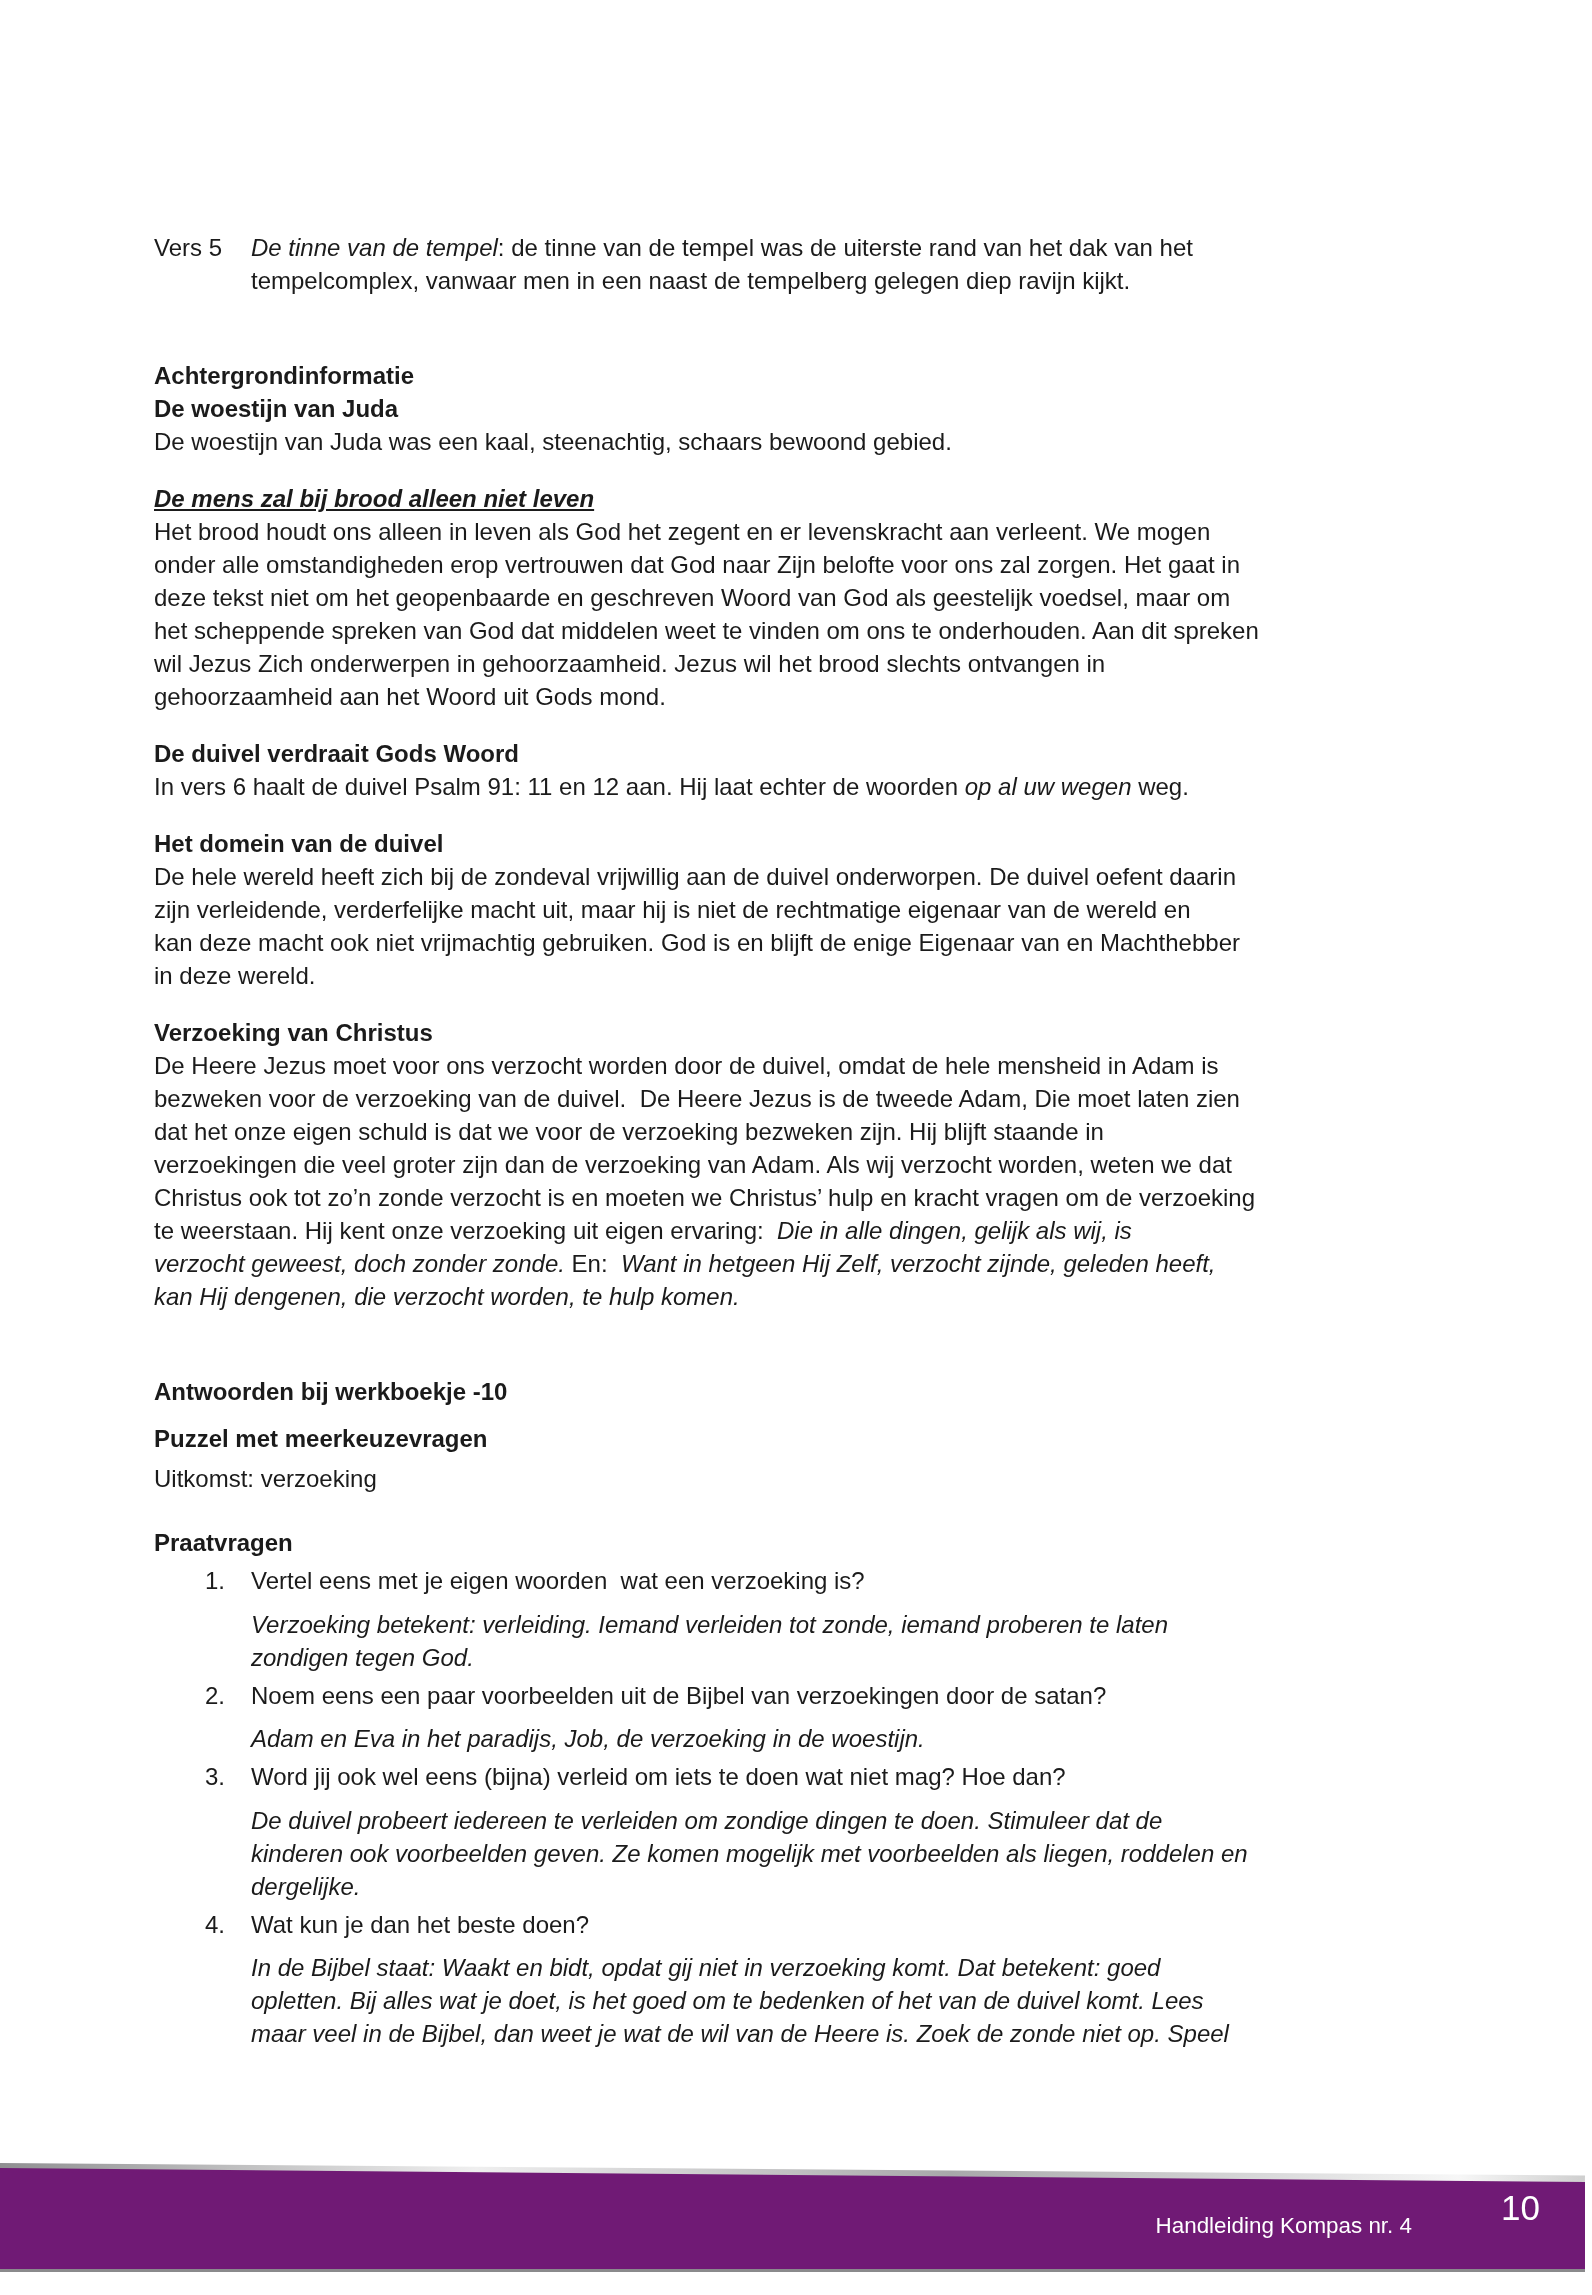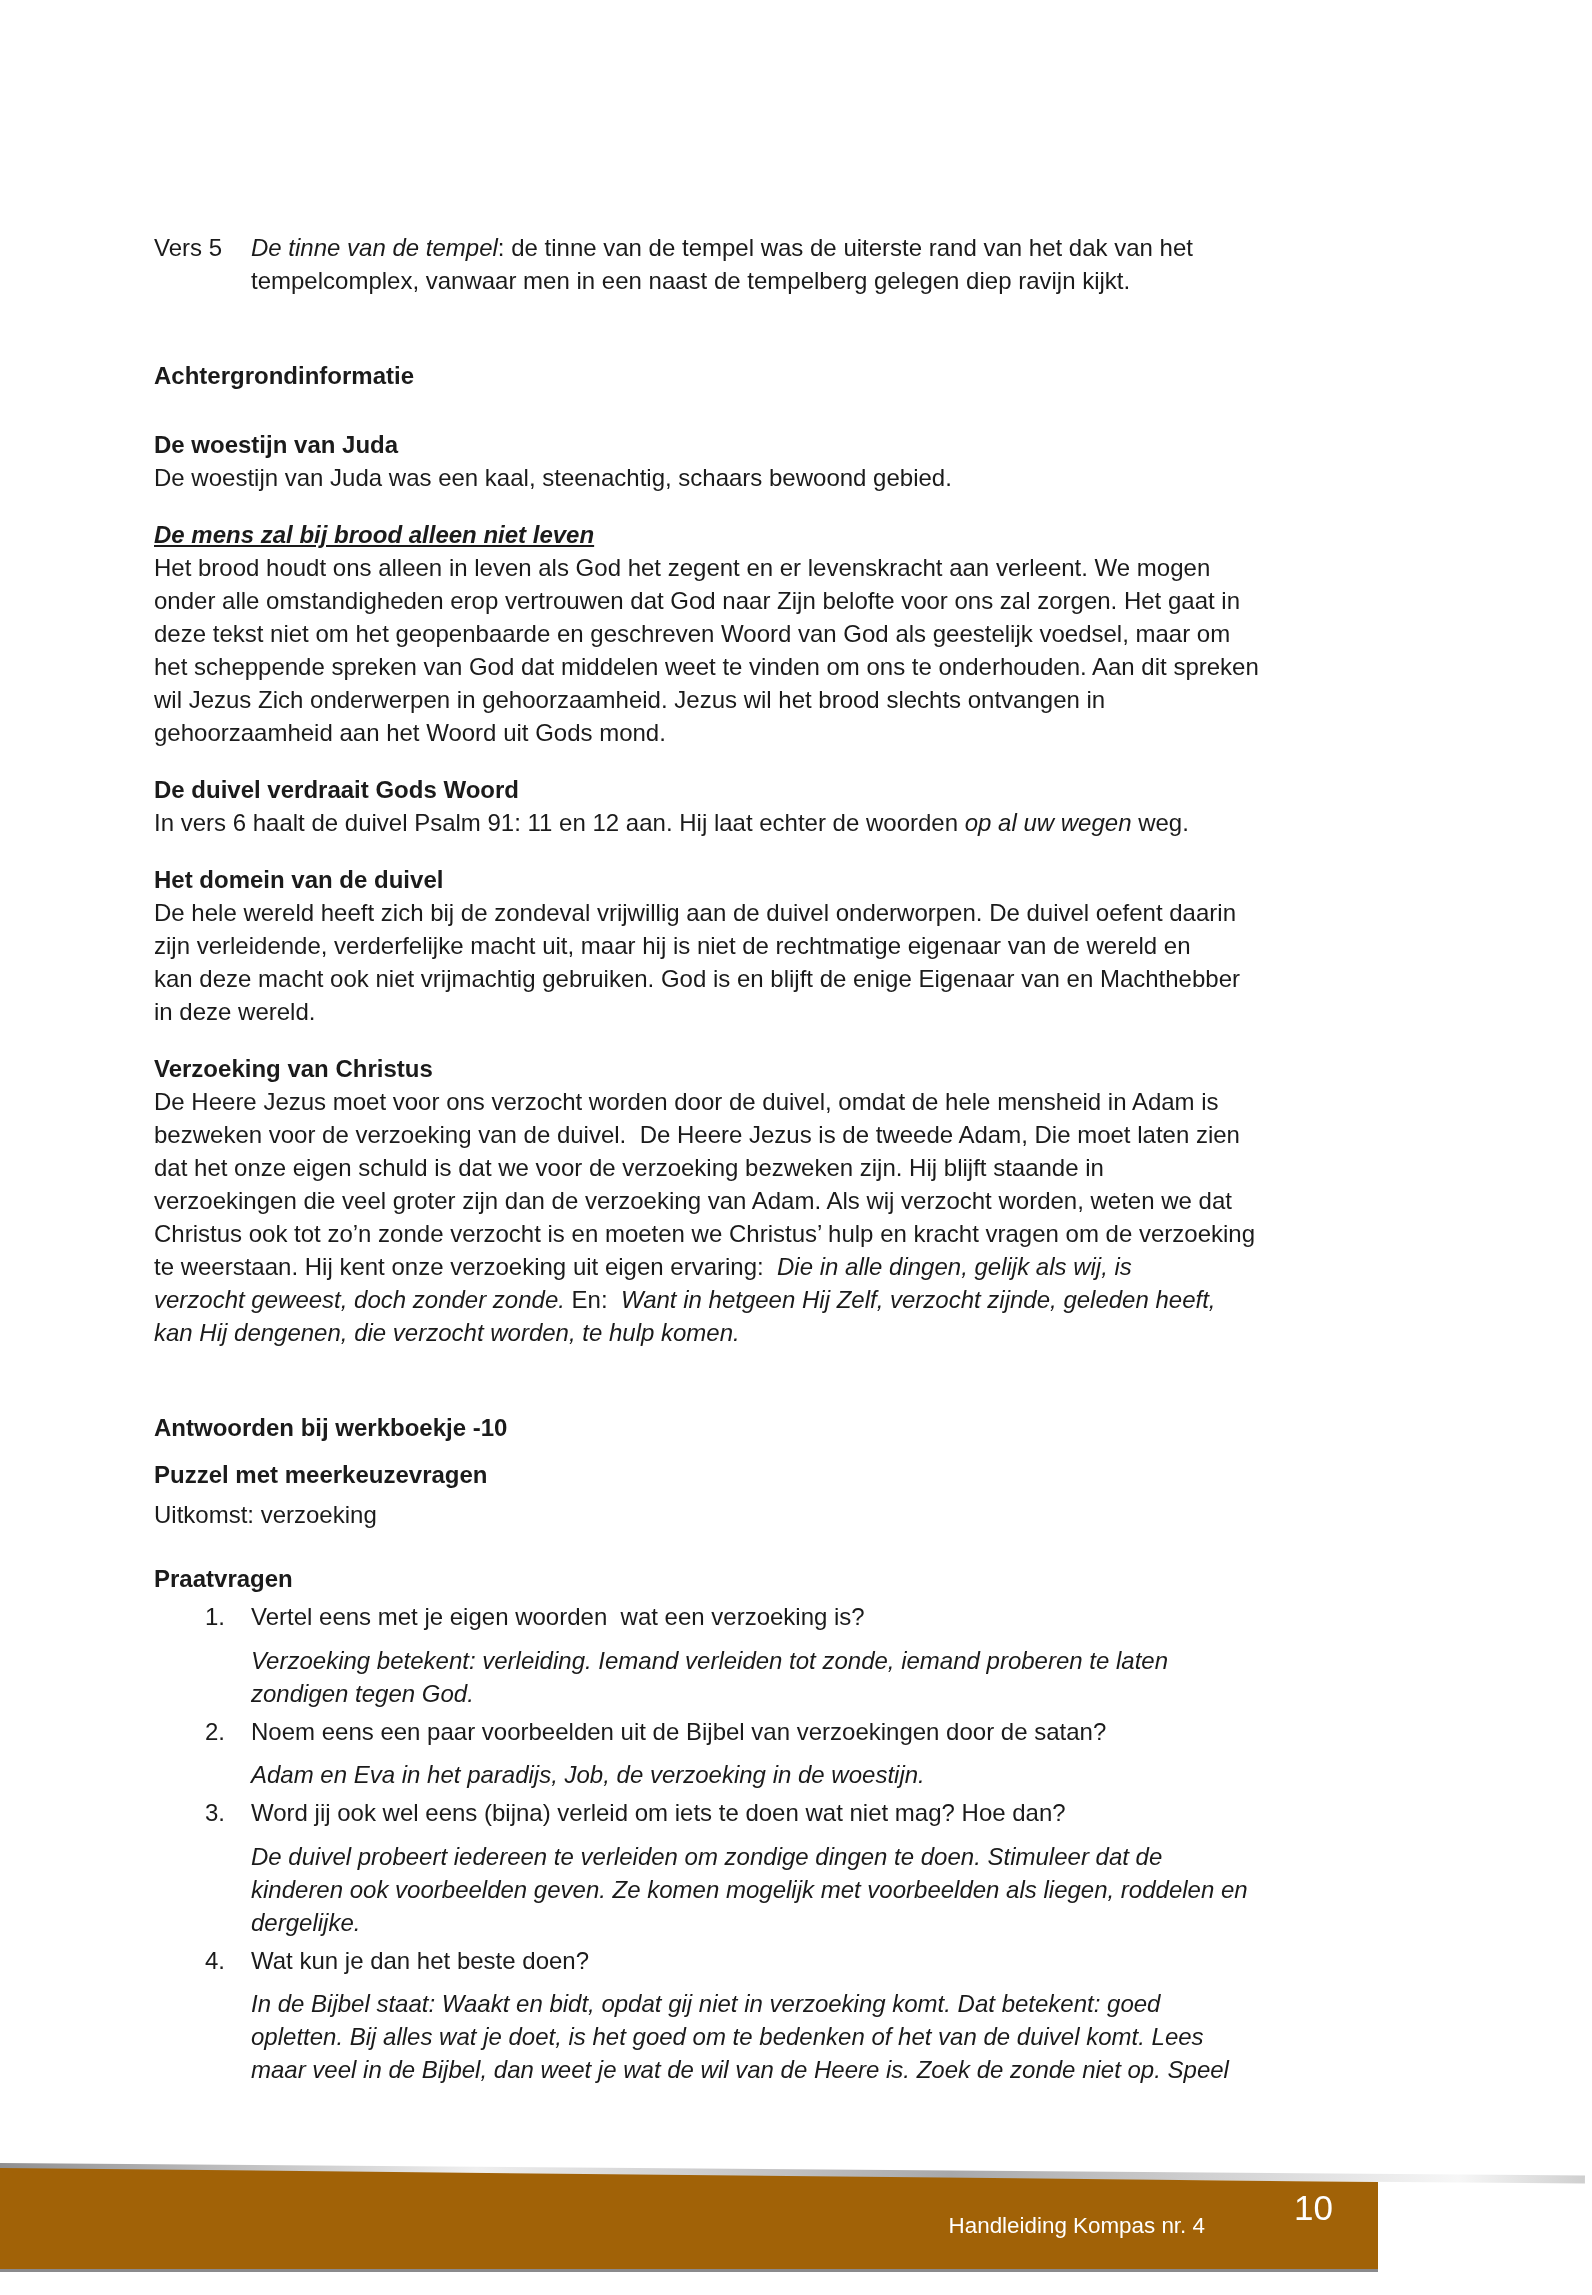--- a/index.html
+++ b/index.html
@@ -21,21 +21,21 @@
     line-height:33px;
   }
   .p{white-space:pre-line;}
   .h{font-weight:bold;}
   .hi{font-weight:bold;font-style:italic;text-decoration:underline;}
   .em{font-style:italic;margin-top:28px;}
   .vers{display:flex;}
   .vers-label{width:97px;flex:none;}
   .vers-text{white-space:pre-line;flex:1;}
   .mt-big{margin-top:62px;}
-  .mt-mid{margin-top:36px;}
+  .mt-mid{}
   .mt-sec{margin-top:24px;}
   .mt-sm{margin-top:7px;}
   .mt-pz{margin-top:14px;}
   .mt-pv{margin-top:31px;}
   .qlist{margin:5.2px 0 0 0;padding:0;list-style:none;}
   .qrow{display:flex;}
   .qnum{width:46px;margin-left:51px;flex:none;}
   .qtext{flex:1;white-space:pre-line;}
   .answer{
     margin-left:97px;
@@ -51,23 +51,23 @@
     width:1585px;
     height:7.8px;
     background:linear-gradient(to right,#8f8f91,#efefef 30%,#a8a8aa 60%,#f7f7f7 92%,#cfcfcf);
     transform:rotate(0.45deg);
     transform-origin:left center;
   }
   .footer-band{
     position:absolute;
     left:0;
     top:2168px;
-    width:1378px;
+    width:1585px;
     height:104px;
-    background:#a16207;
+    background:#701a75;
     clip-path:polygon(0 0,100% 14px,100% 100%,0 100%);
   }
   .footer-band::after{
     content:"";
     position:absolute;
     left:0;bottom:0;
     width:100%;height:2.6px;
     background:#8a8a8c;
   }
   .footer-booklet{

